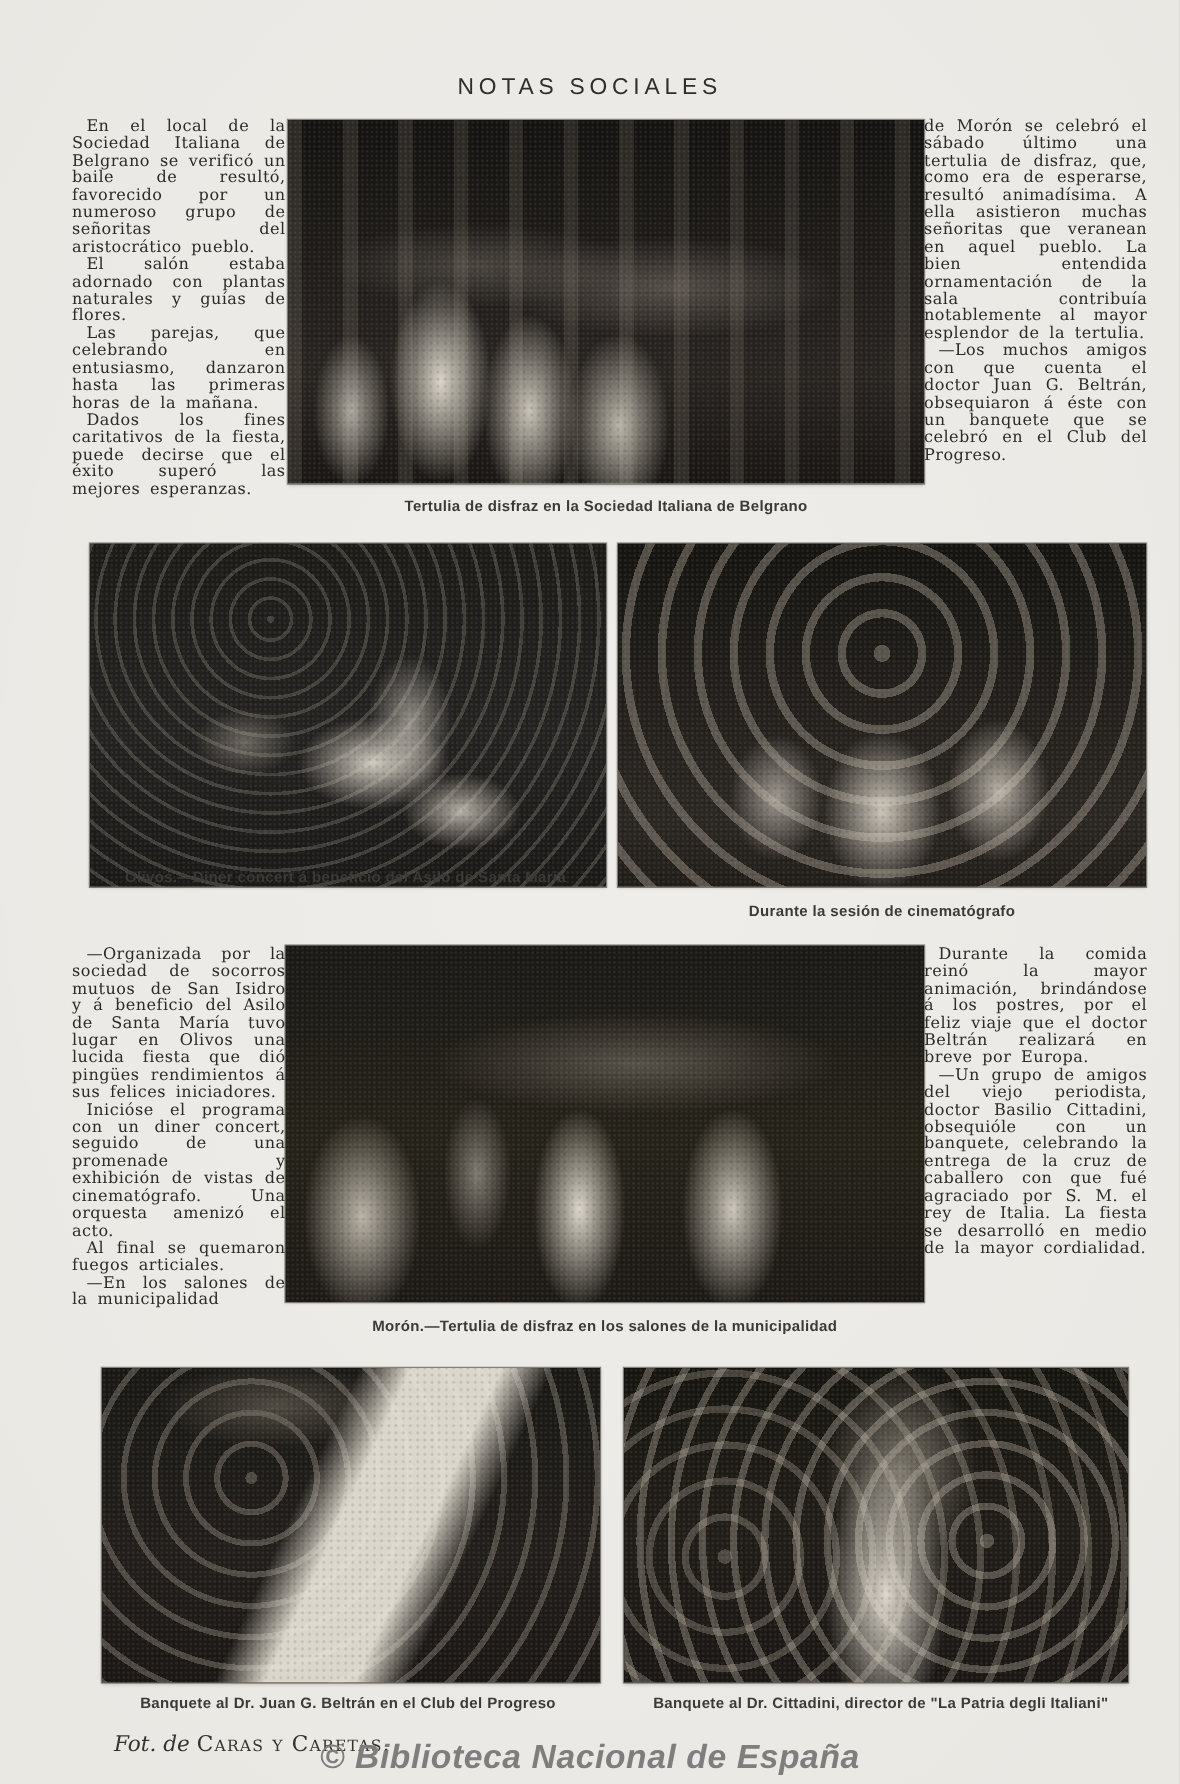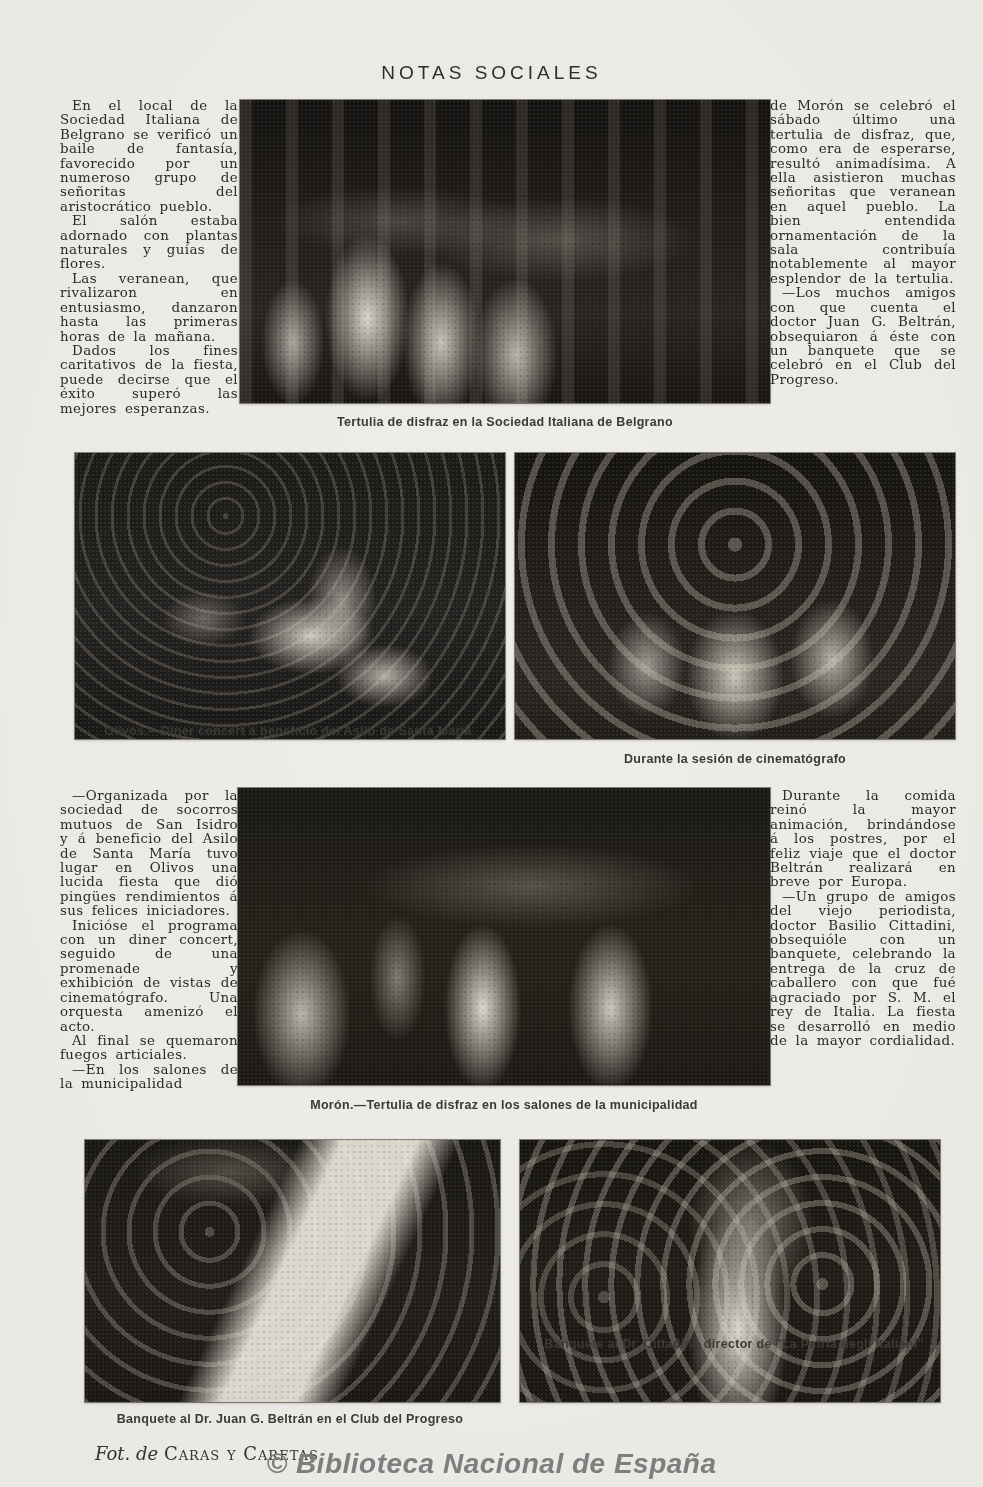--- a/index.html
+++ b/index.html
@@ -94,21 +94,21 @@
   .caption{
     position:absolute;margin:0;text-align:center;
     font-family:"Liberation Sans", sans-serif;
     font-weight:700;font-size:12.5px;letter-spacing:.3px;color:#3b3a36;
   }
   .cap-belgrano{left:240px;top:415px;width:530px;}
   .cap-olivos{left:68px;top:724px;width:440px;}
   .cap-cinema{left:515px;top:752px;width:440px;}
   .cap-moron{left:238px;top:1098px;width:532px;}
   .cap-beltran{left:75px;top:1412px;width:430px;text-align:center;}
-  .cap-cittadini{left:505px;top:1337px;width:458px;}
+  .cap-cittadini{left:505px;top:1412px;width:458px;}
   
   .credit{
     position:absolute;left:95px;top:1443px;margin:0;
     font-size:18px;color:#34332f;
   }
   .credit .prefix{font-style:italic;}
   .credit .name{font-variant:small-caps;letter-spacing:1px;}
   .watermark{
     position:absolute;left:0;top:1448px;width:100%;margin:0;
     text-align:center;
@@ -118,23 +118,23 @@
   }
 </style>
 </head>
 <body>
 
 <div class="page">
 
   <h1 class="title">NOTAS SOCIALES</h1>
 
   <div class="col col-tl">
-    <p>En el local de la Sociedad Italiana de Belgrano se verificó un baile de fantasía, favorecido por un numeroso grupo de señoritas del aristocrático pueblo.</p>
+    <p>En el local de la Sociedad Italiana de Belgrano se verificó un baile de resultó, favorecido por un numeroso grupo de señoritas del aristocrático pueblo.</p>
     <p>El salón estaba adornado con plantas naturales y guías de flores.</p>
-    <p>Las veranean, que rivalizaron en entusiasmo, danzaron hasta las primeras horas de la mañana.</p>
+    <p>Las parejas, que celebrando en entusiasmo, danzaron hasta las primeras horas de la mañana.</p>
     <p>Dados los fines caritativos de la fiesta, puede decirse que el éxito superó las mejores esperanzas.</p>
   </div>
 
   <div class="photo ph-belgrano"></div>
   <p class="caption cap-belgrano">Tertulia de disfraz en la Sociedad Italiana de Belgrano</p>
 
   <div class="col col-tr">
     <p class="no-indent">de Morón se celebró el sábado último una tertulia de disfraz, que, como era de esperarse, resultó animadísima. A ella asistieron muchas señoritas que veranean en aquel pueblo. La bien entendida ornamentación de la sala contribuía notablemente al mayor esplendor de la tertulia.</p>
     <p>—Los muchos amigos con que cuenta el doctor Juan G. Beltrán, obsequiaron á éste con un banquete que se celebró en el Club del Progreso.</p>
   </div>

